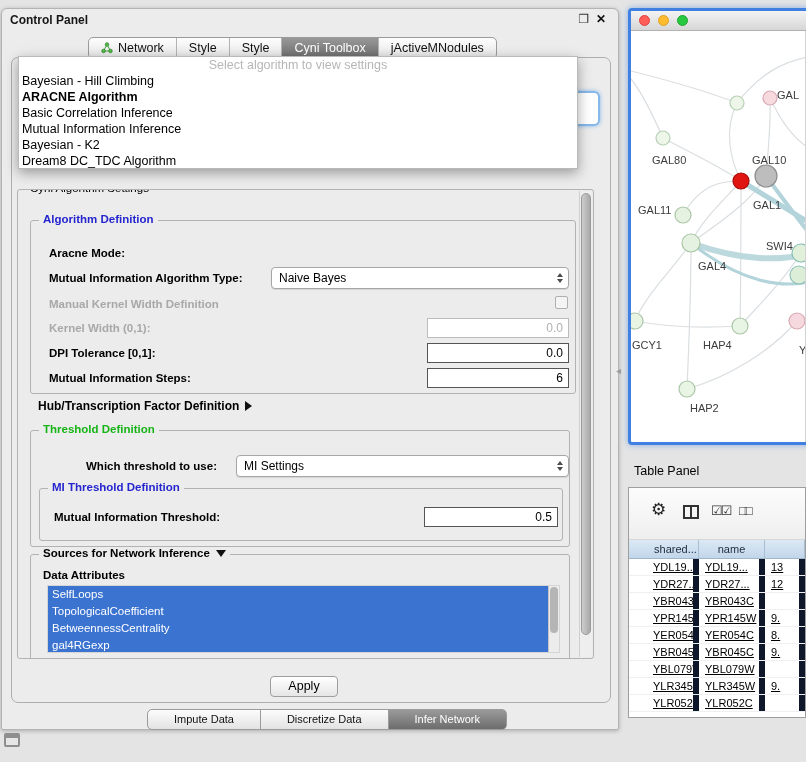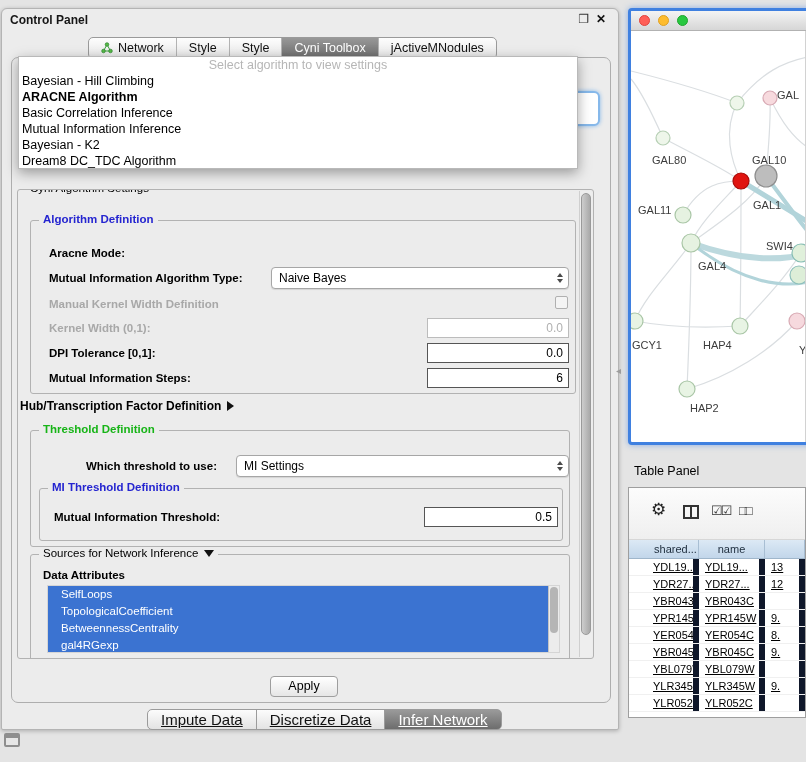--- a/index.html
+++ b/index.html
@@ -56,39 +56,39 @@
 
   .expander { position:absolute; display:flex; align-items:center; gap:6px;
     font-size:12px; font-weight:bold; color:#000; }
   .tri-right { width:0; height:0; border-top:5px solid transparent; border-bottom:5px solid transparent;
     border-left:7px solid #111; }
   .tri-dn { width:0; height:0; border-left:5px solid transparent; border-right:5px solid transparent;
     border-top:7px solid #111; }
 
   .attr-list { position:absolute; background:#fff; overflow:hidden; border:1px solid #d5d5d5; }
   .attr-item { height:17px; line-height:17px; background:#3b73d1; color:#fff;
-    font-size:11.5px; padding-left:13px; }
+    font-size:11.5px; padding-left:4px; }
   .list-scroll { position:absolute; right:0; top:0; width:11px; height:100%;
     background:#ececec; border-left:1px solid #c4c4c4; }
   .list-scroll .thumb { position:absolute; left:1px; top:1px; width:8px; height:46px;
     background:#b5b5b5; border-radius:4px; }
 
   .main-scroll { position:absolute; right:1px; top:1px; width:13px; height:466px;
     background:#eeeeee; border-left:1px solid #cfcfcf; border-radius:0 2px 2px 0; }
   .main-scroll .thumb { position:absolute; left:1px; top:2px; width:10px; height:442px;
     background:linear-gradient(90deg,#cdcdcd,#a9a9a9); border:1px solid #9a9a9a; border-radius:5px; }
 
   .apply-btn { position:absolute; left:268px; top:667px; width:68px; height:21px;
     background:linear-gradient(#ffffff,#e6e6e6); border:1px solid #9e9e9e; border-radius:4px;
     font-size:12.5px; color:#000; text-align:center; line-height:19px; font-family:inherit; }
 
   .bottom-tabs { position:absolute; left:145px; top:700px; height:21px; display:flex; }
-  .seg { padding:0 13px; font-size:15px; line-height:19px; color:#111;
+  .seg { padding:0 26px; font-size:11px; line-height:19px; color:#111;
     background:linear-gradient(#fcfcfc,#e3e3e3); border:1px solid #9b9b9b; margin-left:-1px;
-    white-space:nowrap;text-decoration:underline; }
+    white-space:nowrap; }
   .seg.first { border-radius:5px 0 0 5px; margin-left:0; }
   .seg.last { border-radius:0 5px 5px 0; }
   .seg.selected { background:linear-gradient(#9a9a9a,#6d6d6d); color:#fff; }
 
   
   .popup { position:absolute; left:18px; top:56px; width:560px; height:113px; background:#fff;
     border:1px solid #b9b9b9; box-shadow:0 4px 12px rgba(0,0,0,0.35); z-index:100; }
   .popup .ph { height:16px; line-height:16px; text-align:center; color:#b6b6b6; font-size:12.5px; }
   .popup .item { height:16px; line-height:16px; padding-left:3px; font-size:12.5px; color:#000; }
   .popup .item.em { font-weight:bold; }
@@ -199,21 +199,21 @@
         <span class="bold-label disabled" style="left:18px; top:101px;">Kernel Width (0,1):</span>
         <input class="tf disabled" style="left: 396px; top: 97px; width: 142px;" readonly="" value="0.0">
 
         <span class="bold-label" style="left:18px; top:126px;">DPI Tolerance [0,1]:</span>
         <input class="tf" style="left: 396px; top: 122px; width: 142px;" value="0.0">
 
         <span class="bold-label" style="left:18px; top:151px;">Mutual Information Steps:</span>
         <input class="tf" style="left: 396px; top: 147px; width: 142px;" value="6">
       </div>
 
-      <div class="expander" style="left:2px; top:209px;">
+      <div class="expander" style="left:20px; top:209px;">
         <span>Hub/Transcription Factor Definition</span>
         <span class="tri-right"></span>
       </div>
 
       <div class="group" style="left:12px; top:240px; width:540px; height:117px;">
         <span class="group-title green">Threshold Definition</span>
 
         <span class="bold-label" style="left:55px; top:29px;">Which threshold to use:</span>
         <div class="combo" style="left:205px; top:24px; width:333px;">
           <span>MI Settings</span>
@@ -224,21 +224,21 @@
         </div>
 
         <div class="group" style="left:8px; top:57px; width:524px; height:53px;">
           <span class="group-title blue">MI Threshold Definition</span>
           <span class="bold-label" style="left:14px; top:22px;">Mutual Information Threshold:</span>
           <input class="tf" style="left: 384px; top: 18px; width: 134px;" value="0.5">
         </div>
       </div>
 
       <div class="group" style="left:12px; top:364px; width:540px; height:110px;">
-        <span class="group-title" style="display:flex; align-items:center; gap:6px; font-weight:normal;">
+        <span class="group-title" style="display:flex; align-items:center; gap:6px; font-weight:bold;">
           <span>Sources for Network Inference</span>
           <span class="tri-dn"></span>
         </span>
 
         <span class="bold-label" style="left:12px; top:14px;">Data Attributes</span>
 
         <div class="attr-list" style="left:16px; top:30px; width:513px; height:68px;">
           <div class="attr-item" style="width:501px;">SelfLoops</div>
           <div class="attr-item" style="width:501px;">TopologicalCoefficient</div>
           <div class="attr-item" style="width:501px;">BetweennessCentrality</div>

